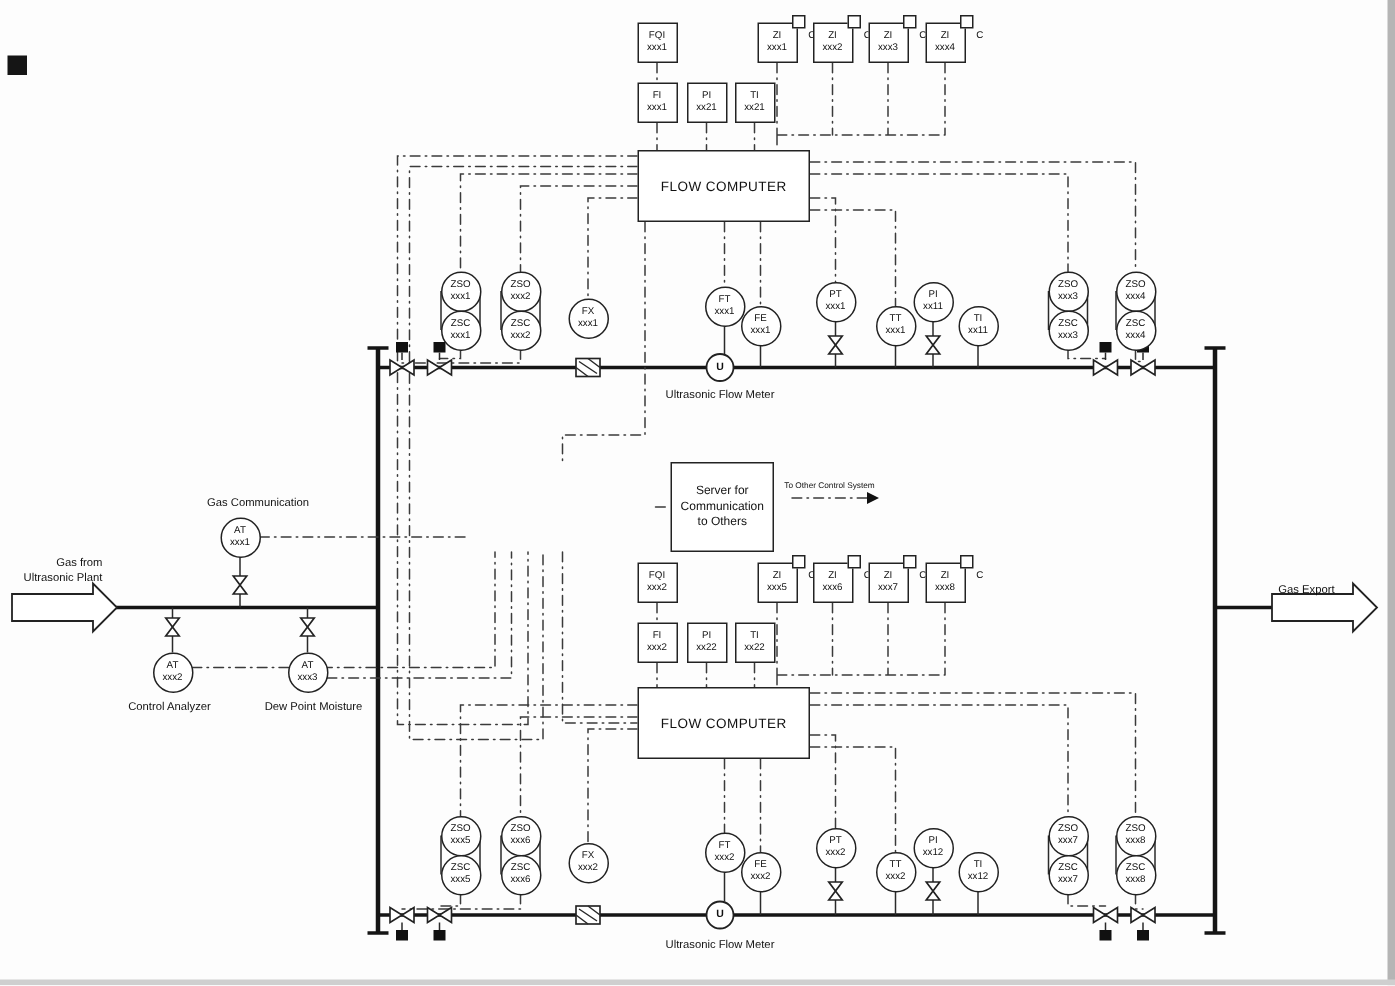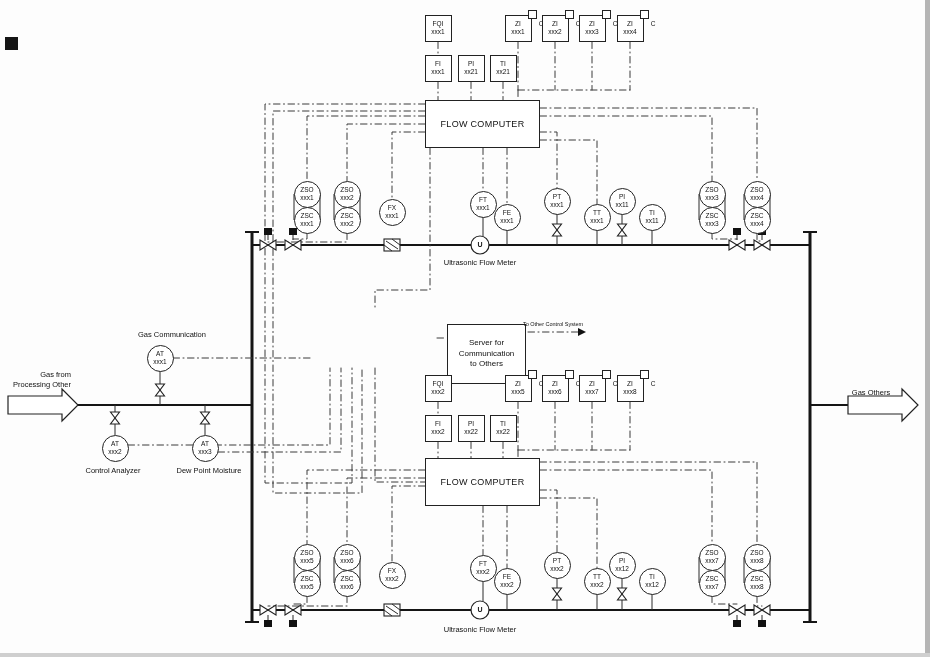--- a/index.html
+++ b/index.html
@@ -114,30 +114,30 @@
 
     <path class="arrow" d="M8 396 H62 V389 L78 405 L62 421 V414 H8 Z"></path>
     <path class="arrow" d="M848 396 H902 V389 L918 405 L902 421 V414 H848 Z"></path>
     <path class="ah" d="M578 328 L586 332 L578 336 Z"></path>
 
     <rect x="5" y="37" width="13" height="13" fill="#151515"></rect>
   </svg>
 
   <div class="bigbox" style="left:425px;top:100px;width:115px;height:48px">FLOW COMPUTER</div>
   <div class="bigbox" style="left:425px;top:458px;width:115px;height:48px">FLOW COMPUTER</div>
-  <div class="bigbox small" style="left:447px;top:324px;width:79px;height:60px">Server for
+  <div class="bigbox small" style="left:447px;top:308px;width:69px;height:60px">Server for
 Communication
 to Others</div>
 
   <div class="lbl" style="left:172px;top:330px">Gas Communication</div>
   <div class="lbl" style="left:42px;top:370px">Gas from
-Processing Other</div>
+Ultrasonic Plant</div>
   <div class="lbl" style="left:113px;top:466px">Control Analyzer</div>
   <div class="lbl" style="left:209px;top:466px">Dew Point Moisture</div>
-  <div class="lbl" style="left:871px;top:388px">Gas Others</div>
+  <div class="lbl" style="left:871px;top:388px">Gas Export</div>
   <div class="lbl" style="left:480px;top:258px">Ultrasonic Flow Meter</div>
   <div class="lbl" style="left:480px;top:625px">Ultrasonic Flow Meter</div>
   <div class="lbl tiny" style="left:553px;top:321px">To Other Control System</div>
   <div class="lbl vc u" style="left:480px;top:245px">U</div>
   <div class="lbl vc u" style="left:480px;top:610px">U</div>
 
   <div class="scan-right"></div>
   <div class="scan-bottom"></div>
 <div class="inst square" style="left: 424.5px; top: 14.5px;">
       <div>FQI</div>

